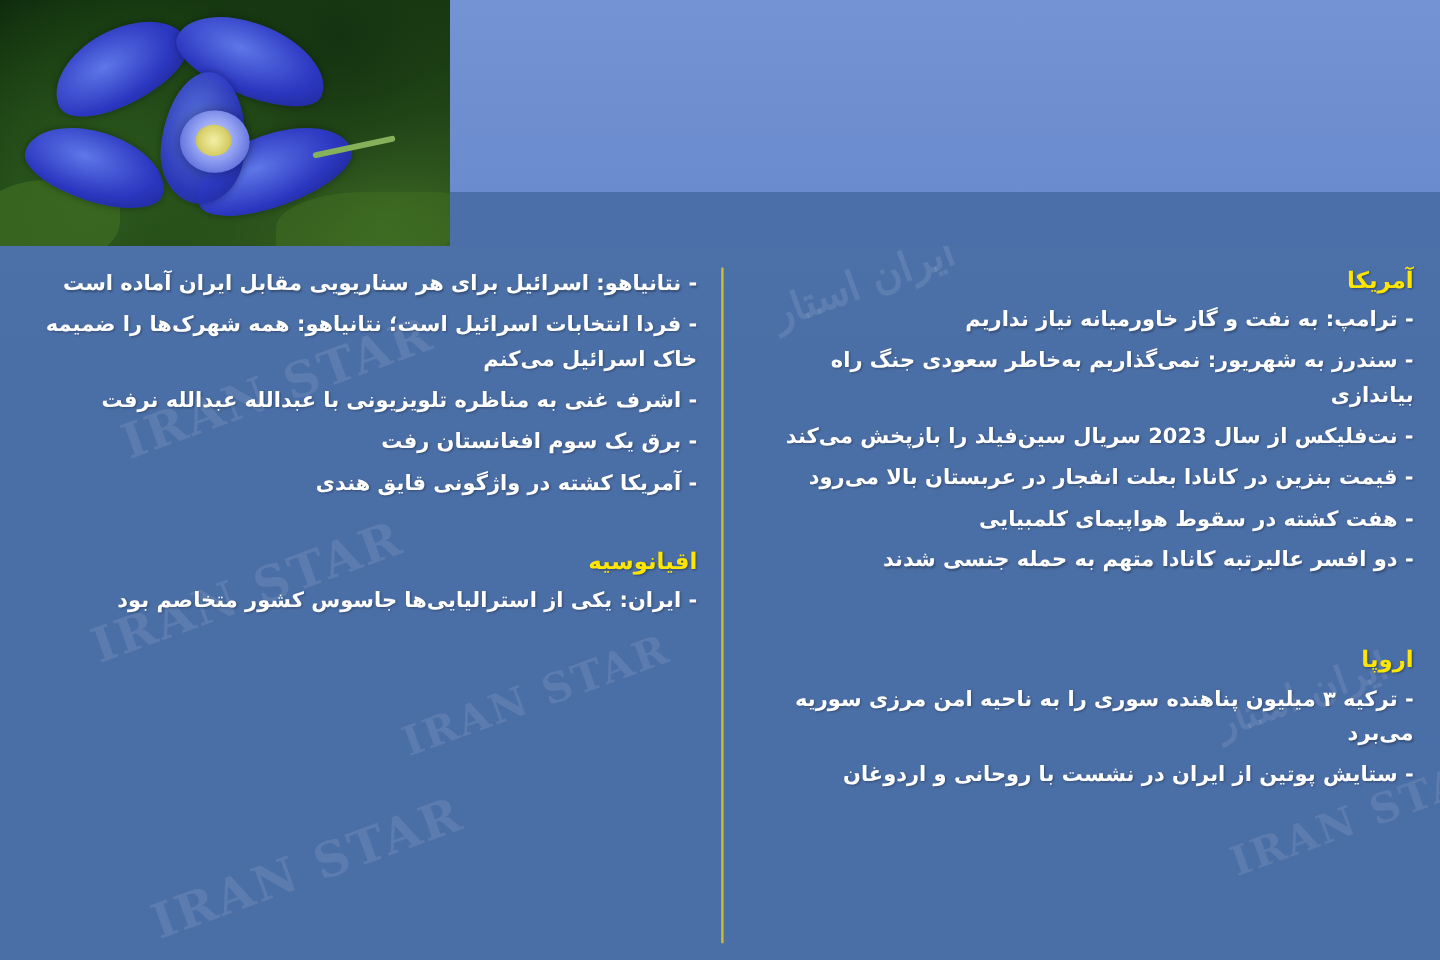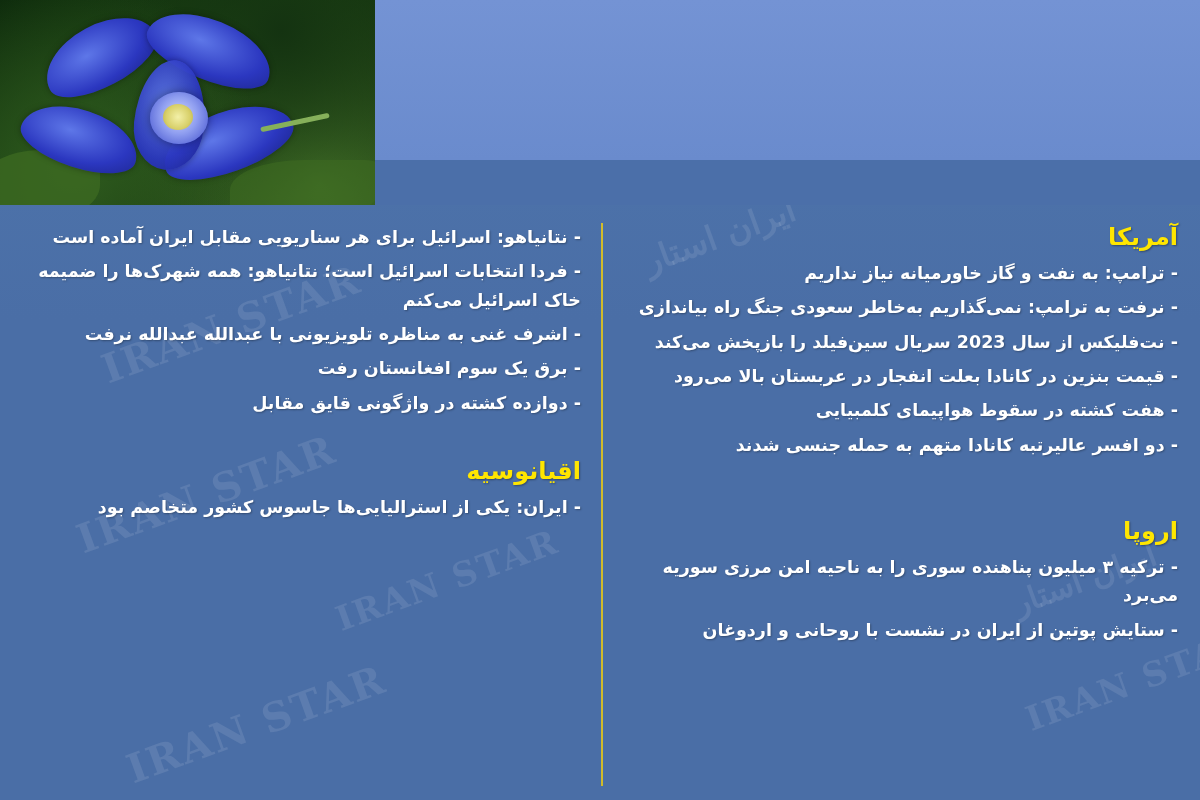--- a/index.html
+++ b/index.html
@@ -176,21 +176,21 @@
     padding: 18px 22px 20px 22px;
     box-sizing: border-box;
     direction: rtl;
   }
   .column.left {
     width: 601px;
   }
   .section { margin-bottom: 18px; }
   .section-title {
     color: #ffe600;
-    font-size: 24px;
+    font-size: 19px;
     font-weight: bold;
     text-align: right;
     margin: 0 0 8px 0;
     text-shadow: 1px 1px 2px rgba(0,0,0,.35);
   }
   .news-item {
     color: #ffffff;
     font-size: 17.5px;
     font-weight: bold;
     line-height: 1.62;
@@ -236,42 +236,42 @@
     <div class="url">iranstar.com/fa/20190916</div>
   </div>
 
   <div class="content">
     <div class="divider"></div>
 
     <div class="column right">
       <div class="section">
         <div class="section-title">آمریکا</div>
         <p class="news-item">- ترامپ: به نفت و گاز خاورمیانه نیاز نداریم</p>
-        <p class="news-item">- نرفت به ترامپ: نمی‌گذاریم به‌خاطر سعودی جنگ راه بیاندازی</p>
+        <p class="news-item">- سندرز به شهریور: نمی‌گذاریم به‌خاطر سعودی جنگ راه بیاندازی</p>
         <p class="news-item">- نت‌فلیکس از سال 2023 سریال سین‌فیلد را بازپخش می‌کند</p>
         <p class="news-item">- قیمت بنزین در کانادا بعلت انفجار در عربستان بالا می‌رود</p>
         <p class="news-item">- هفت کشته در سقوط هواپیمای کلمبیایی</p>
         <p class="news-item">- دو  افسر عالیرتبه کانادا متهم به حمله جنسی شدند</p>
       </div>
       <div class="spacer-lg"></div>
       <div class="section">
         <div class="section-title">اروپا</div>
         <p class="news-item">- ترکیه ۳ میلیون پناهنده سوری را به ناحیه امن مرزی سوریه می‌برد</p>
         <p class="news-item">- ستایش پوتین از ایران در نشست با روحانی و اردوغان</p>
       </div>
       <div class="spacer-md"></div>
     </div>
 
     <div class="column left">
       <div class="section">
         <p class="news-item">- نتانیاهو: اسرائیل برای هر سناریویی مقابل ایران آماده است</p>
         <p class="news-item">- فردا انتخابات اسرائیل است؛ نتانیاهو: همه شهرک‌ها را ضمیمه خاک اسرائیل می‌کنم</p>
         <p class="news-item">- اشرف غنی به مناظره تلویزیونی با عبدالله عبدالله نرفت</p>
         <p class="news-item">- برق یک سوم افغانستان رفت</p>
-        <p class="news-item">- دوازده کشته در واژگونی قایق مقابل</p>
+        <p class="news-item">- آمریکا کشته در واژگونی قایق هندی</p>
       </div>
       <div class="spacer-md"></div>
       <div class="section">
         <div class="section-title">اقیانوسیه</div>
         <p class="news-item">- ایران: یکی از استرالیایی‌ها جاسوس کشور متخاصم بود</p>
       </div>
       <div class="spacer-lg"></div>
     </div>
   </div>
 </div>

